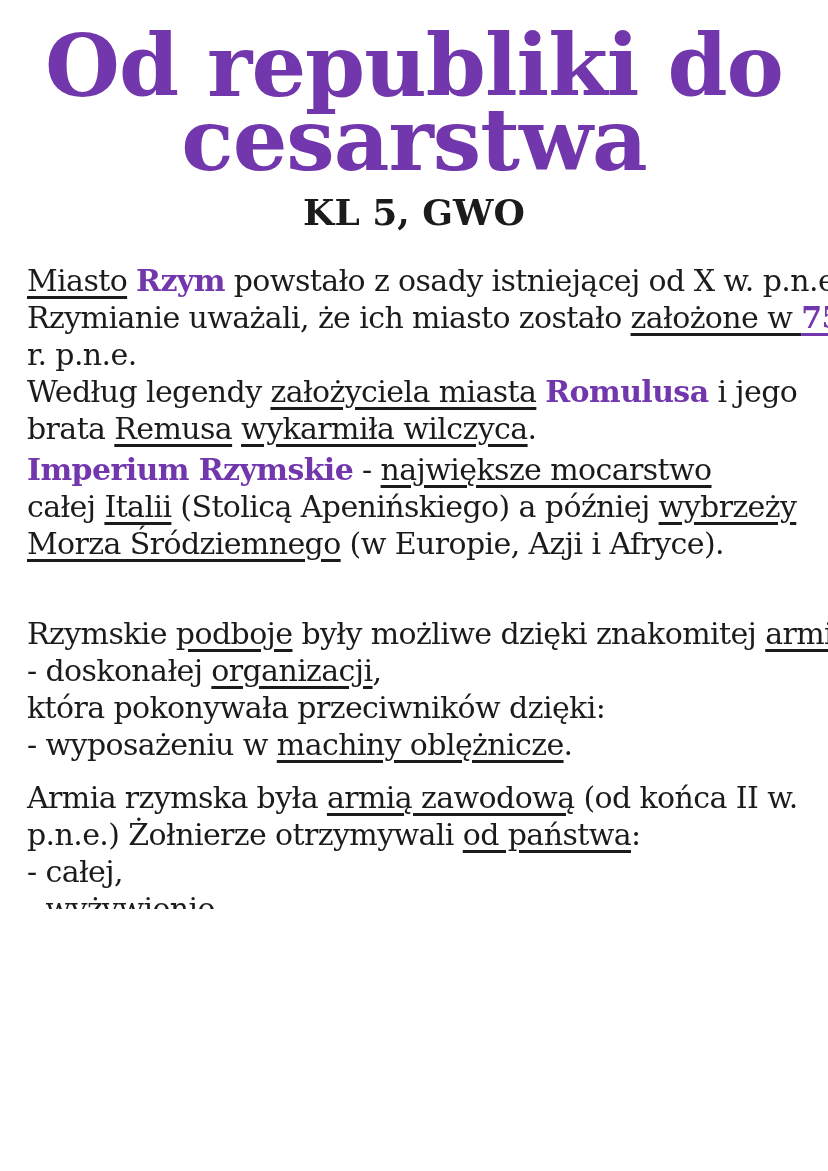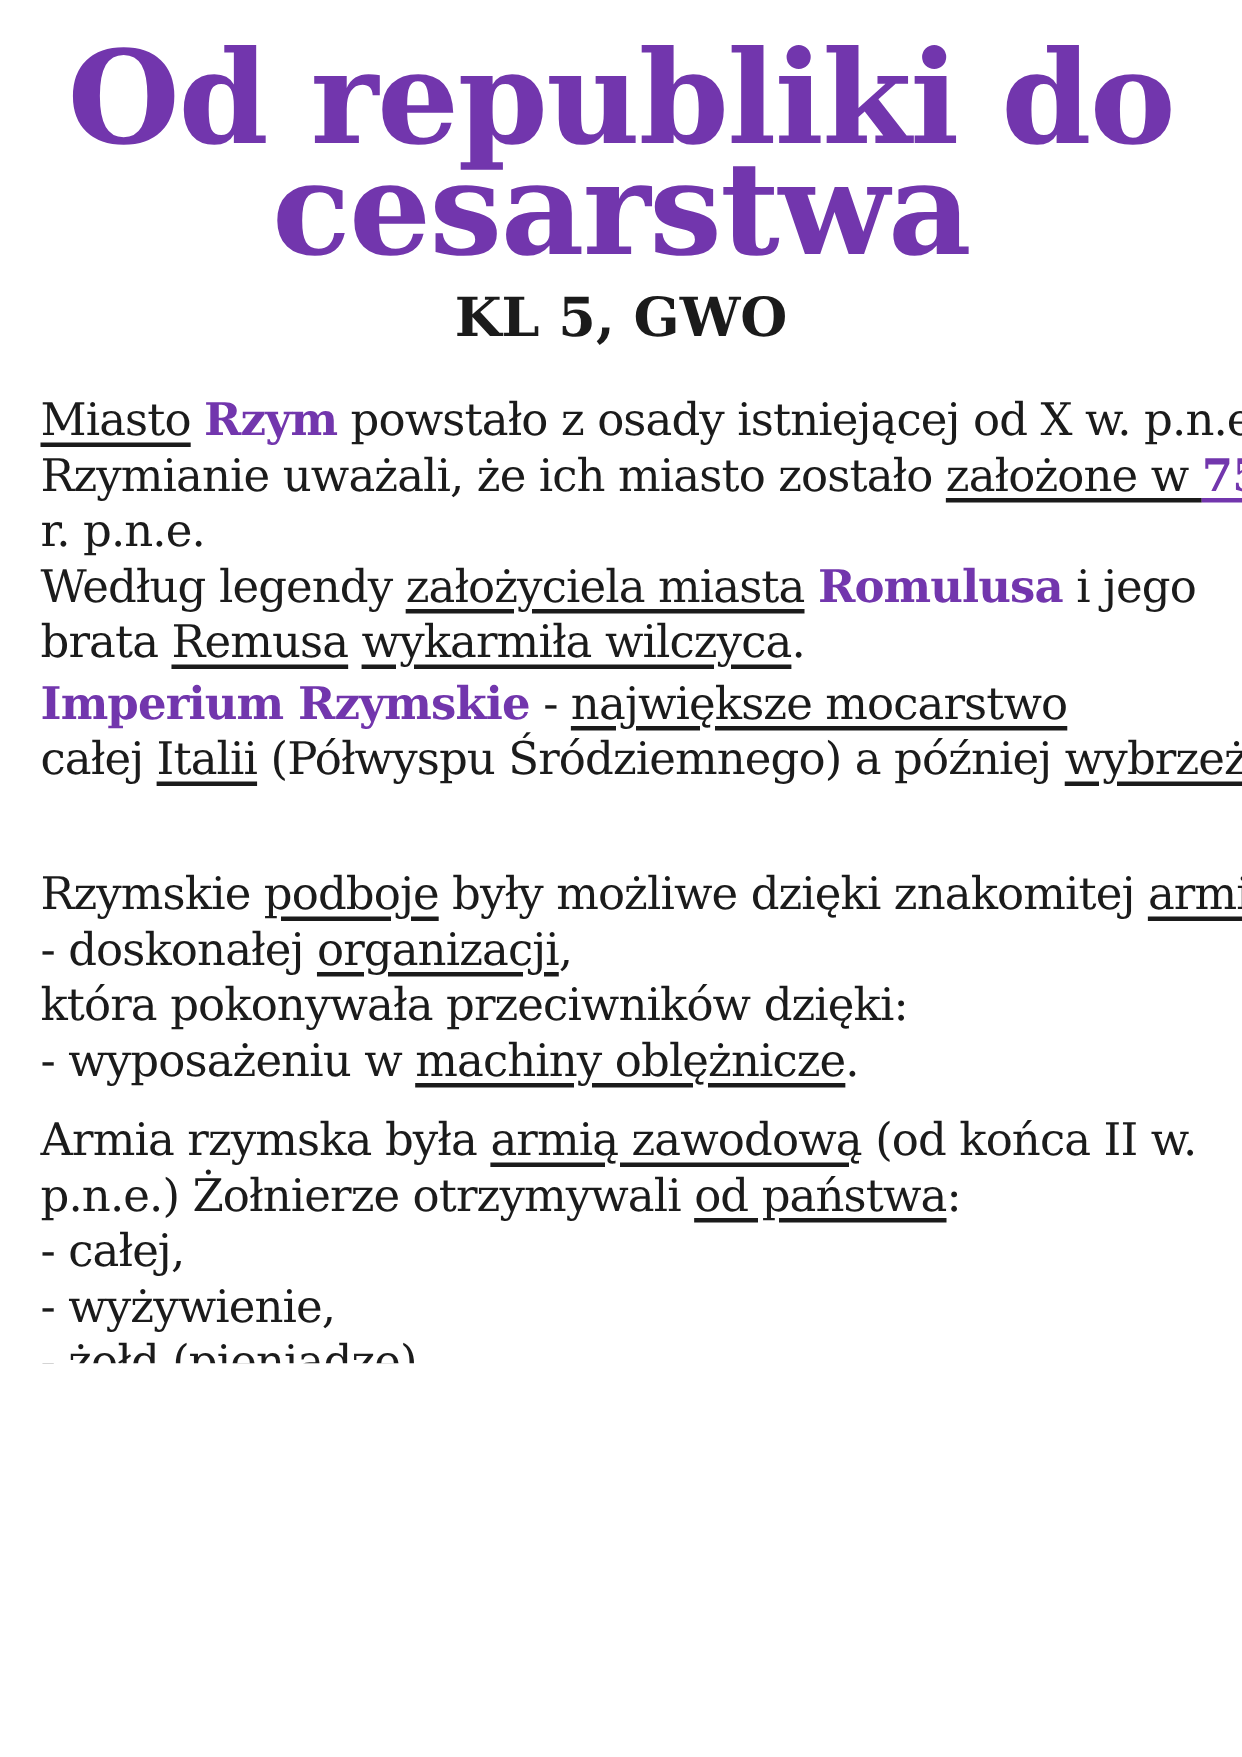--- a/index.html
+++ b/index.html
@@ -71,21 +71,22 @@
   <div class="doc-body" id="doc-body">
       <div class="para" style="margin-top: 0px;">
         <div class="line"><span class="underline">Miasto</span><span> </span><span class="bold accent">Rzym</span><span> powstało z osady istniejącej od X w. p.n.e.</span></div>
         <div class="line"><span>Rzymianie uważali, że ich miasto zostało </span><span class="underline">założone w </span><span class="bold underline accent">753</span></div>
         <div class="line"><span>r. p.n.e.</span></div>
         <div class="line"><span>Według legendy </span><span class="underline">założyciela miasta</span><span> </span><span class="bold accent">Romulusa</span><span> i jego</span></div>
         <div class="line"><span>brata </span><span class="underline">Remusa</span><span> </span><span class="underline">wykarmiła wilczyca</span><span>.</span></div>
       </div>
       <div class="para" style="margin-top: 4px;">
         <div class="line"><span class="bold accent">Imperium Rzymskie</span><span> - </span><span class="underline">największe mocarstwo</span></div>
-        <div class="line"><span>całej </span><span class="underline">Italii</span><span> (Półwyspu Śródziemnego) a później </span><span class="underline">wybrzeży</span></div>
+        <div class="line"><span>całej </span><span class="underline">Italii</span><span> (Stolicą Apenińskiego) a później </span><span class="underline">wybrzeży</span></div>
+        <div class="line"><span class="underline">Morza Śródziemnego</span><span> (w Europie, Azji i Afryce).</span></div>
       </div>
       <div class="para" style="margin-top: 53px;">
         <div class="line"><span>Rzymskie </span><span class="underline">podboje</span><span> były możliwe dzięki znakomitej </span><span class="underline">armii</span></div>
         <div class="line"><span>- doskonałej </span><span class="underline">organizacji</span><span>,</span></div>
         <div class="line"><span>która pokonywała przeciwników dzięki:</span></div>
         <div class="line"><span>- wyposażeniu w </span><span class="underline">machiny oblężnicze</span><span>.</span></div>
       </div>
       <div class="para" style="margin-top: 16px;">
         <div class="line"><span>Armia rzymska była </span><span class="underline">armią zawodową</span><span> (od końca II w.</span></div>
         <div class="line"><span>p.n.e.) Żołnierze otrzymywali </span><span class="underline">od państwa</span><span>:</span></div>

